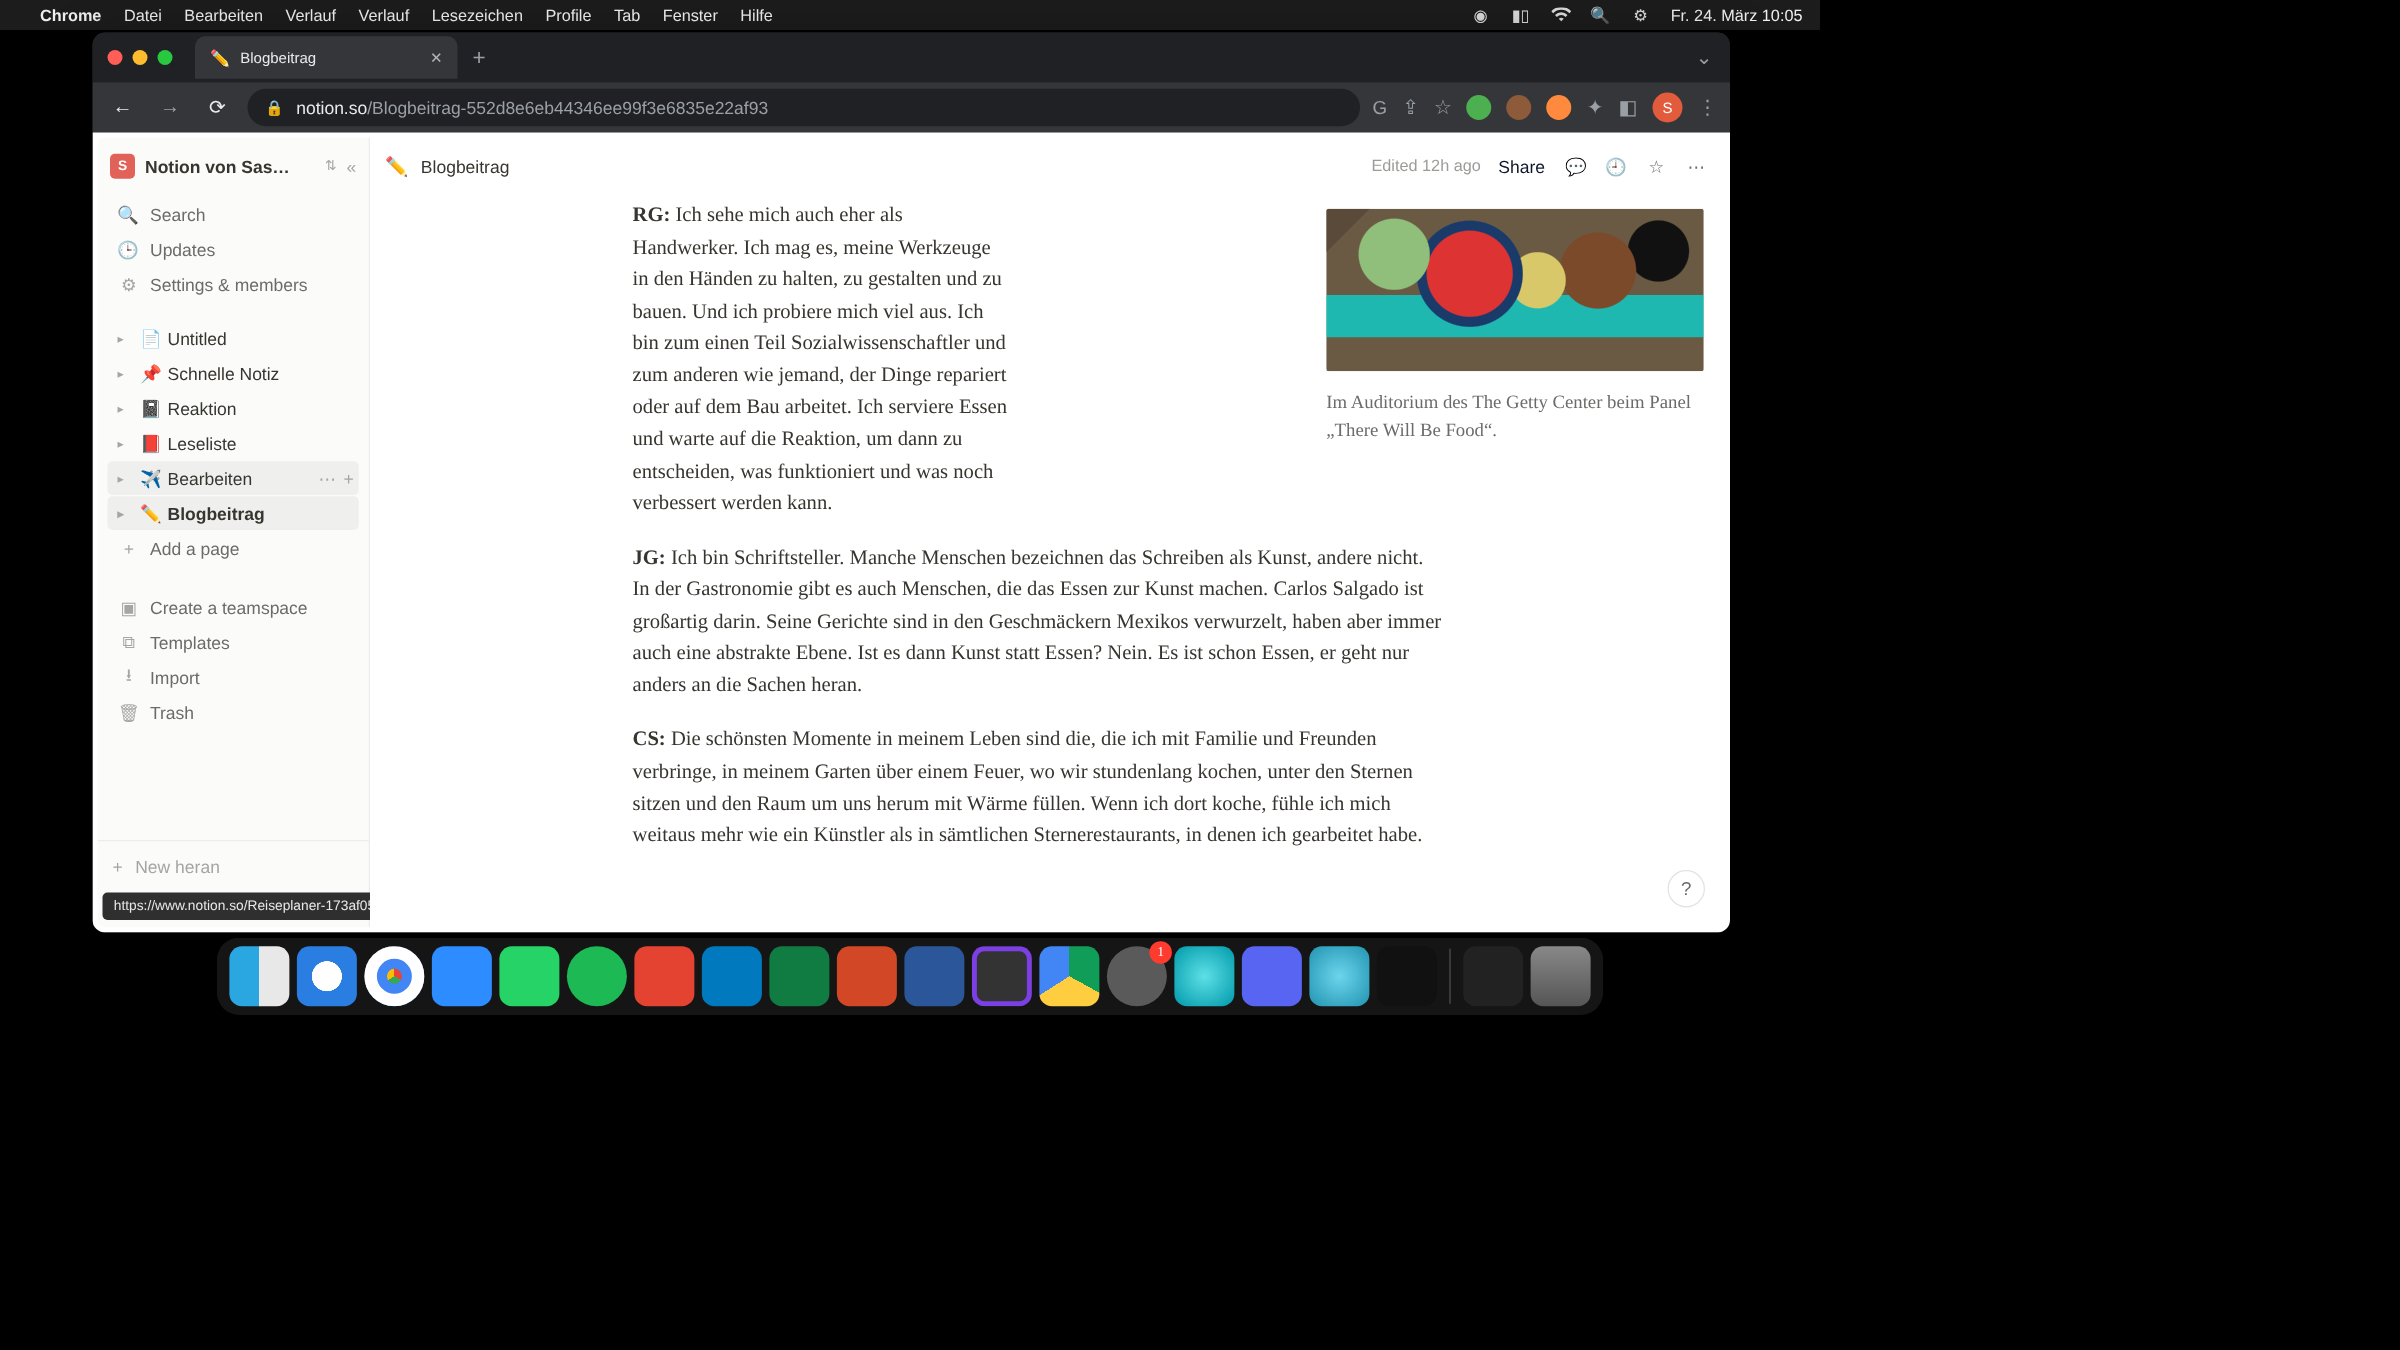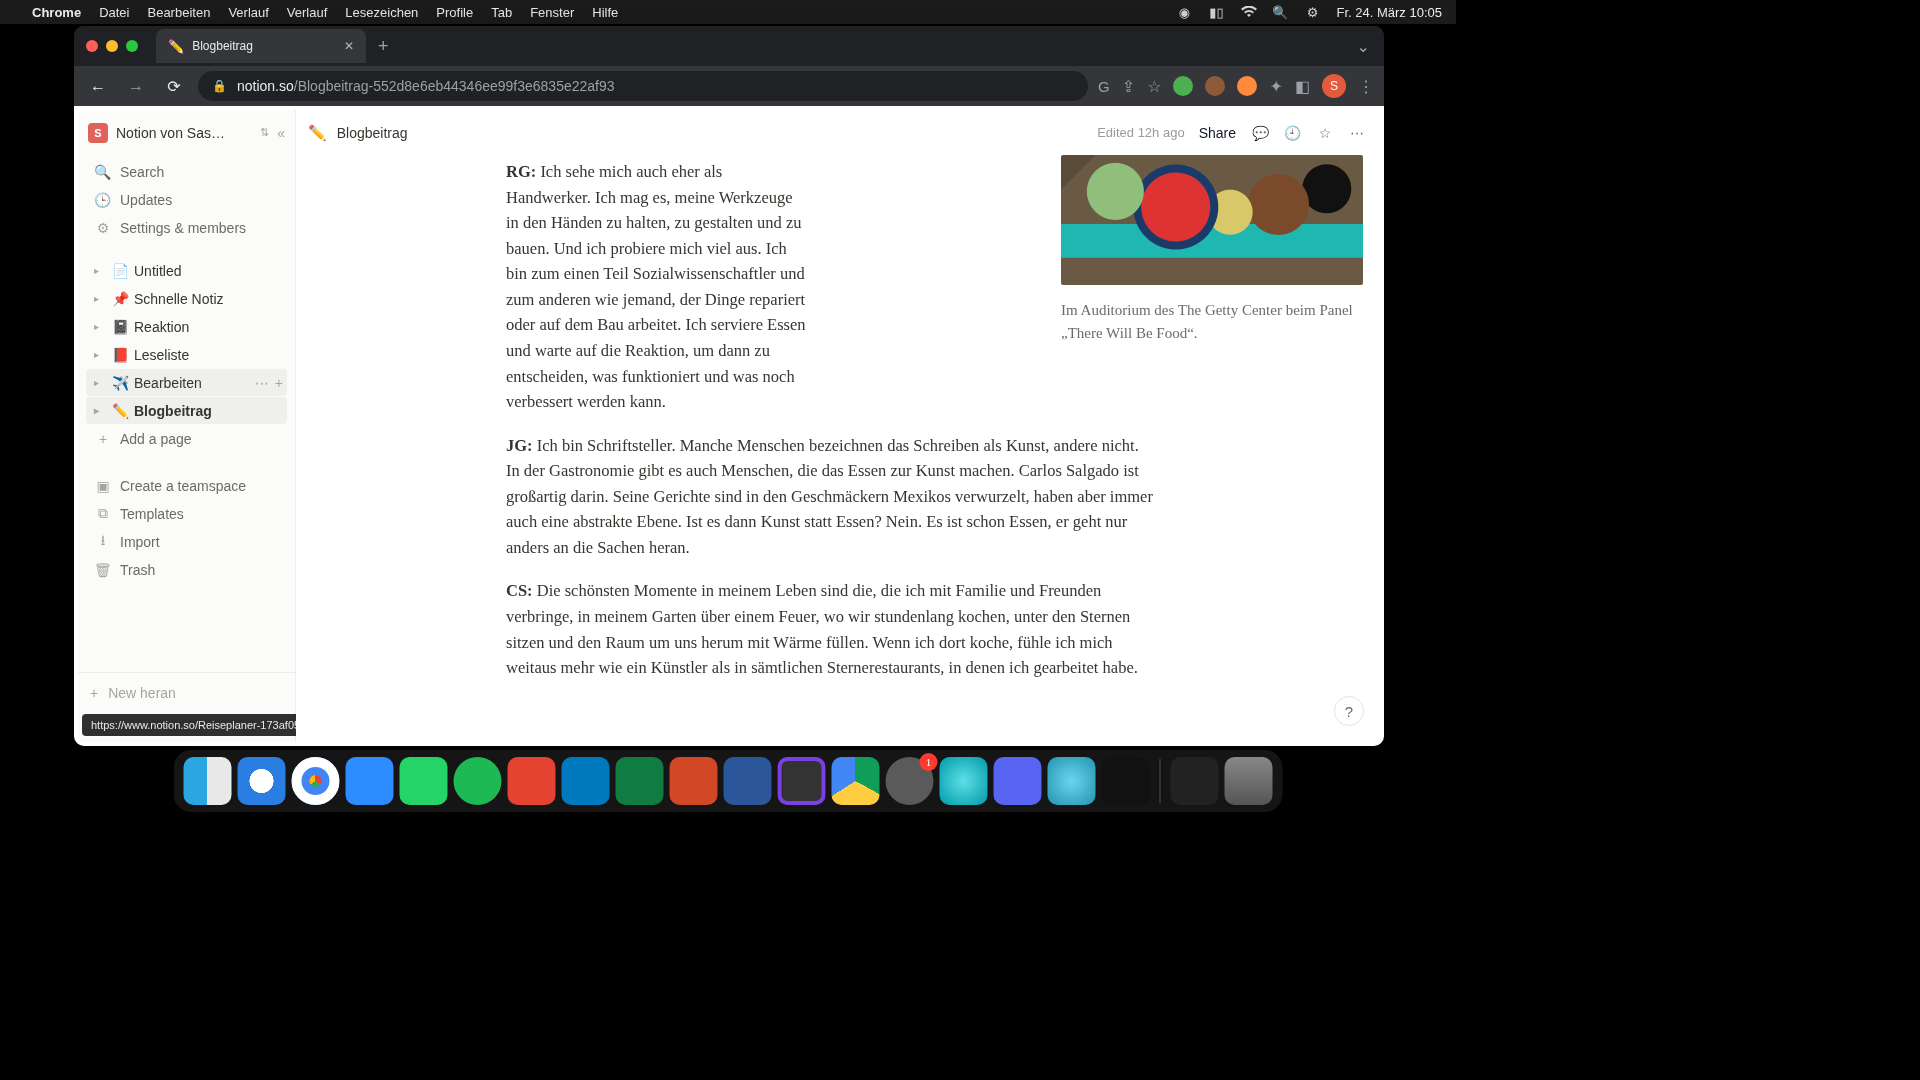--- a/index.html
+++ b/index.html
@@ -123,21 +123,21 @@
   position:relative;
 }
 .ws-switch {
   height: 45px;
   display:flex;
   align-items:center;
   padding: 0 10px;
   gap:8px;
 }
 .ws-icon{width:20px;height:20px;background:#e16259;border-radius:4px;color:#fff;font-size:11px;display:flex;align-items:center;justify-content:center;font-weight:600}
-.ws-name{font-weight:400;flex:1;white-space:nowrap;overflow:hidden;text-overflow:ellipsis}
+.ws-name{font-weight:700;flex:1;white-space:nowrap;overflow:hidden;text-overflow:ellipsis}
 .ws-chev{color:#a5a5a2;font-size:11px}
 .collapse-btn{color:#a5a5a2;margin-left:auto}
 .sb-sec{padding: 2px 4px}
 .sb-item{
   display:flex;align-items:center;height:27px;padding:0 8px;gap:8px;
   color:#6b6b69;border-radius:4px;margin:1px 4px;cursor:default;
 }
 .sb-item .ic{width:18px;display:inline-flex;justify-content:center;font-size:14px;color:#a5a5a2}
 .sb-page{display:flex;align-items:center;height:27px;padding:0 4px 0 8px;gap:4px;border-radius:4px;margin:1px 4px;color:#37352f}
 .sb-page .tri{width:14px;color:#a5a5a2;font-size:10px}
@@ -166,21 +166,21 @@
 .topbar .crumb-emoji{font-size:15px}
 .topbar .spacer{flex:1}
 .topbar .meta{color:#9b9b98;font-size:13px}
 .topbar .act{color:#0f172a;font-size:14px;padding:0 4px}
 .topbar .icon{width:22px;text-align:center;color:#6b6b69}
 
 .doc{flex:1;overflow:hidden;position:relative}
 .doc-inner{position:absolute;left:210px;top:0;width:650px;padding-top:4px;font-family:Georgia,"Times New Roman",serif;color:#37352f;line-height:1.55;font-size:16.5px}
 .bold{font-weight:700}
 .para{margin-bottom:18px}
-.figure{position:absolute;left:555px;top:0;width:302px}
+.figure{position:absolute;left:555px;top:12px;width:302px}
 .figimg{
   width:302px;height:130px;border-radius:2px;
   background:
     linear-gradient(135deg,#5a4a3a 0 8%,transparent 8%),
     radial-gradient(circle at 18% 28%,#8fbf7a 0 28px,transparent 29px),
     radial-gradient(circle at 38% 40%,#d33 0 34px,transparent 35px),
     radial-gradient(circle at 38% 40%,#1a3a6a 34px 42px,transparent 43px),
     radial-gradient(circle at 56% 44%,#d9c86a 0 22px,transparent 23px),
     radial-gradient(circle at 72% 38%,#7a4a2a 0 30px,transparent 31px),
     radial-gradient(circle at 88% 26%,#111 0 24px,transparent 25px),

